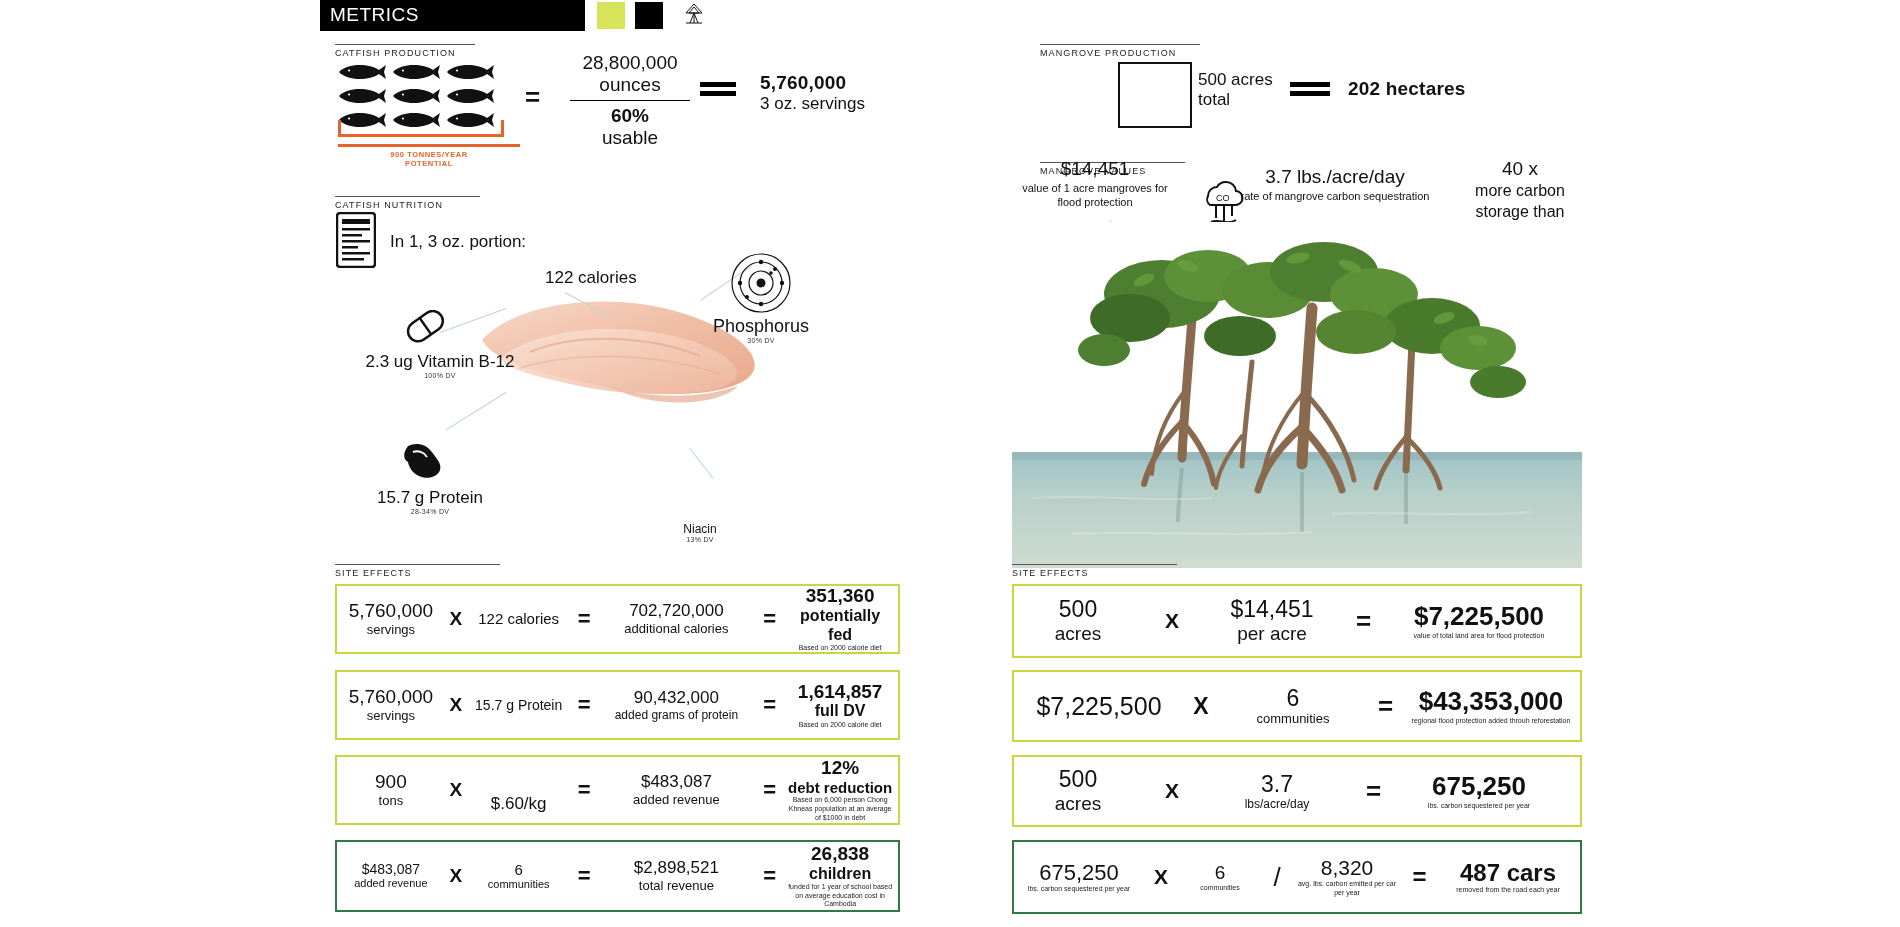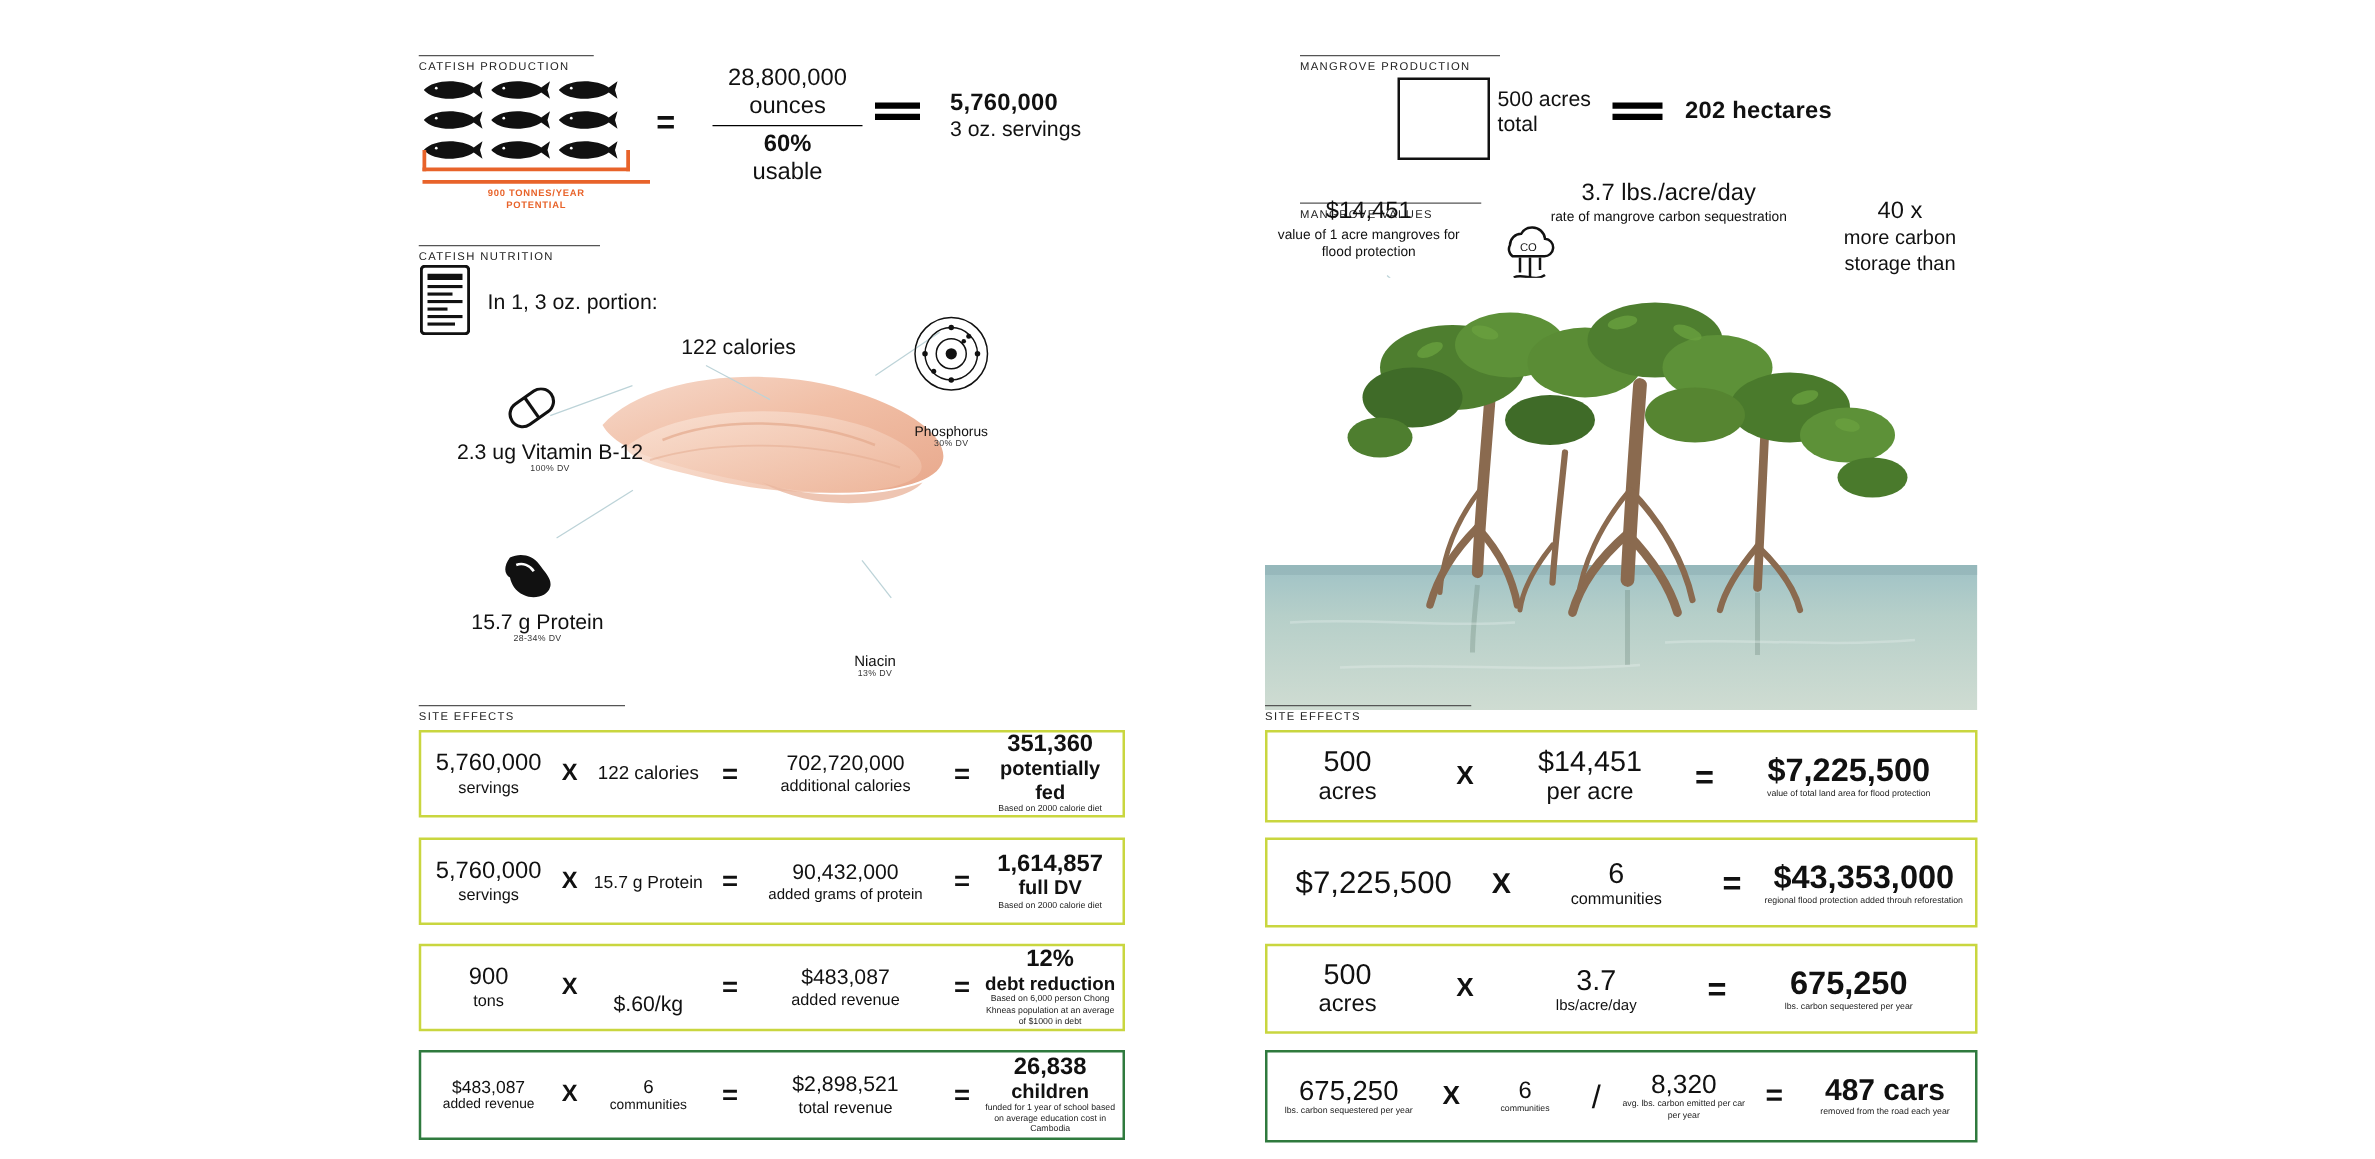--- a/index.html
+++ b/index.html
@@ -183,20 +183,35 @@
   .eqrow.rt .cell .l1b { font-size: 23px; font-weight: bold; }
 
   .nutrition-icon { position: absolute; }
   .atom { position: absolute; }
 </style>
 </head>
 <body>
 
 <div class="canvas">
 
+  <div class="header">
+    <div class="metrics-tab">METRICS</div>
+    <div class="header-swatch"></div>
+    <div class="header-black"></div>
+    <div class="header-icon">
+      <svg width="26" height="26" viewBox="0 0 26 26">
+        <g stroke="#111" stroke-width="1" fill="none">
+          <path d="M13 3 L5 12 L21 12 Z"></path>
+          <path d="M13 6 L8 12 L18 12 Z"></path>
+          <path d="M13 12 L9 22 M13 12 L17 22 M13 12 L13 22"></path>
+          <path d="M5 22 L21 22"></path>
+        </g>
+      </svg>
+    </div>
+  </div>
 
   <div class="sec-label" style="left:335px; top:44px; width:140px;">
     <span class="rule top"></span><span>CATFISH PRODUCTION</span>
   </div>
 
   <div class="fish-grid" style="left:335px; top:62px;">
     <div class="fish">
         <svg width="52" height="20" viewBox="0 0 52 20">
           <path d="M4 10 C12 1, 34 1, 44 8 L51 3 L49 10 L51 17 L44 12 C34 19, 12 19, 4 10 Z" fill="#111"></path>
           <circle cx="14" cy="8.5" r="1.1" fill="#fff"></circle>
@@ -334,21 +349,21 @@
       <circle cx="31" cy="10" r="2.2" fill="#111"></circle>
       <circle cx="52" cy="31" r="2.2" fill="#111"></circle>
       <circle cx="31" cy="52" r="2.2" fill="#111"></circle>
       <circle cx="10" cy="31" r="2.2" fill="#111"></circle>
       <circle cx="45" cy="17" r="2" fill="#111"></circle>
       <circle cx="17" cy="45" r="2" fill="#111"></circle>
       <circle cx="41" cy="21" r="1.8" fill="#111"></circle>
     </svg>
   </div>
   <div class="abs ctr" style="left:700px; top:316px; width:122px;">
-    <div style="font-size:11px;margin-top:24px;">Phosphorus</div>
+    <div style="font-size:18px;">Phosphorus</div>
     <div class="tiny">30% DV</div>
   </div>
 
   <div class="abs" style="left:405px; top:310px;">
     <svg width="42" height="34" viewBox="0 0 42 34">
       <g transform="rotate(-35 21 17)">
         <rect x="2" y="6" width="38" height="20" rx="10" fill="#fff" stroke="#111" stroke-width="2.5"></rect>
         <path d="M21 6 L21 26" stroke="#111" stroke-width="2.5"></path>
         <path d="M2 16 a10 10 0 0 1 19 -10 L21 26 a10 10 0 0 1 -19 -10 Z" fill="#111" opacity="0"></path>
       </g>
@@ -498,21 +513,21 @@
 
   <div class="abs" style="left:1196px; top:178px;">
     <svg width="52" height="50" viewBox="0 0 52 50">
       <path d="M12 18 a9 9 0 0 1 9 -9 a10 10 0 0 1 9 -5 a10 10 0 0 1 10 9 a7 7 0 0 1 -1 14 L14 27 a7 7 0 0 1 -2 -9 Z" fill="none" stroke="#111" stroke-width="2"></path>
       <text x="20" y="23" font-size="9" font-family="Liberation Sans, sans-serif" fill="#111">CO</text>
       <path d="M20 28 L20 40 M28 28 L28 44 M36 28 L36 38" stroke="#111" stroke-width="2"></path>
       <path d="M15 44 C22 40, 32 48, 40 42" stroke="#111" stroke-width="2" fill="none"></path>
     </svg>
   </div>
 
-  <div class="abs ctr" style="left:1240px; top:144px; width:190px;">
+  <div class="abs ctr" style="left:1240px; top:166px; width:190px;">
     <div style="font-size:19px; line-height:1.2;">3.7 lbs./acre/day</div>
     <div style="font-size:11px; line-height:1.3;">rate of mangrove carbon sequestration</div>
   </div>
 
   <div class="abs ctr" style="left:1450px; top:158px; width:140px;">
     <div style="font-size:19px; line-height:1.2;">40 x</div>
     <div style="font-size:16px; line-height:1.3;">more carbon storage than tropical forests</div>
   </div>
 
   <div class="leader" style="left:1110px; top:220px; width:72px; transform:rotate(42deg);"></div>

